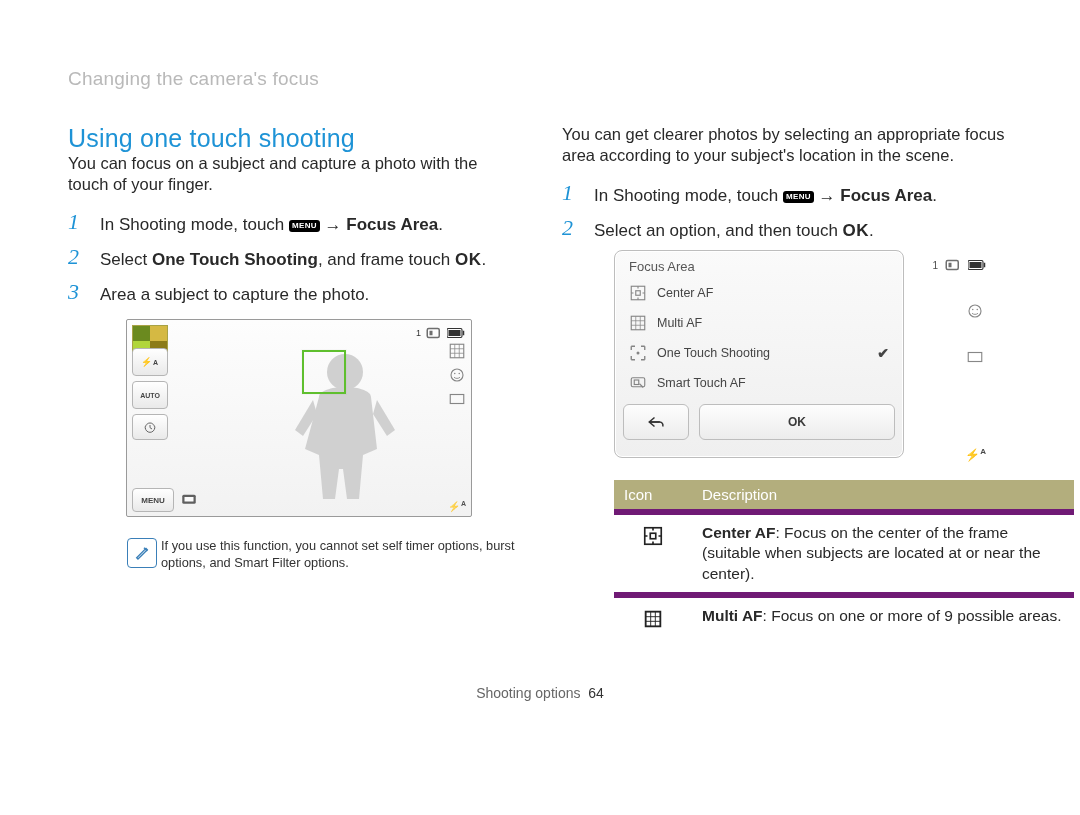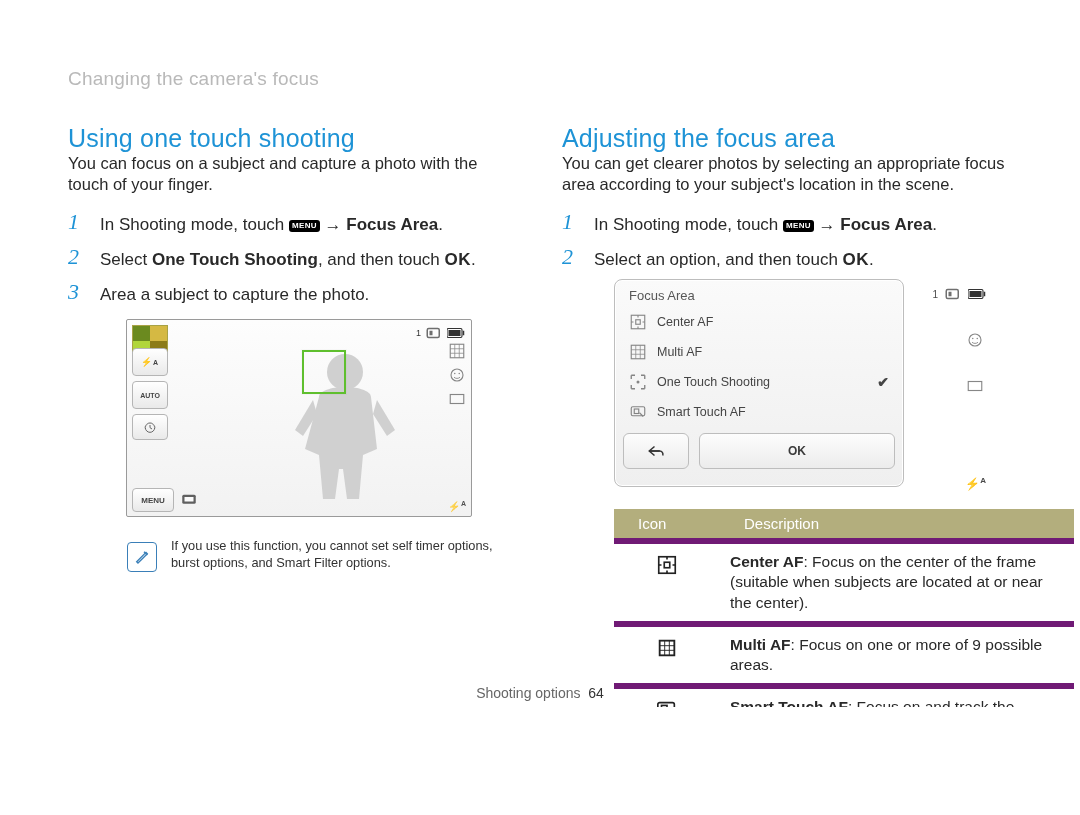--- a/index.html
+++ b/index.html
@@ -26,38 +26,38 @@
   .scr .lcol{position:absolute;left:5px;top:28px;display:flex;flex-direction:column;gap:5px}
   .lbtn{width:34px;height:26px;border:1px solid #b5b5b5;border-radius:4px;background:linear-gradient(#fff,#e9e9e9);display:flex;align-items:center;justify-content:center;font-size:9px;font-weight:700;color:#444}
   .lbtn.tall{height:24px}
   .scr .menurow{position:absolute;left:5px;bottom:4px;display:flex;align-items:center;gap:6px}
   .scr .fa{position:absolute;right:5px;bottom:4px;font-size:10px;font-weight:700;opacity:.8}
   .silh{position:absolute;left:122px;top:22px;width:180px;height:168px}
   .silh svg{width:100%;height:100%}
   .focusbox{position:absolute;left:175px;top:30px;width:40px;height:40px;border:2px solid #5fbf2e;box-shadow:0 0 0 1px rgba(0,0,0,.02)}
   .thumb{position:absolute;left:5px;top:5px;width:34px;height:30px;border:1px solid #a8a245;background:conic-gradient(#d5b943 0 25%,#8c7b18 0 50%,#b1d63b 0 75%,#6b8a1f 0 100%)}
   
-  .note{display:flex;gap:14px;align-items:flex-end;border:1px solid transparent;margin-left:58px}
+  .note{display:flex;gap:4px;align-items:center;border:1px solid transparent;margin-left:58px}
   .note .nicon{width:28px;height:28px;border:1.5px solid #3a7fb8;border-radius:4px;color:#3a7fb8;display:flex;align-items:center;justify-content:center;font-style:italic;font-family:Georgia,serif;font-size:16px;font-weight:700;flex:none}
   .note p{margin:3px 0 0 0;font-size:12.8px;line-height:1.35;color:#323232}
   
   .dlg-wrap{width:372px;height:216px;margin:8px 0 14px 52px;position:relative}
   .dlg{position:absolute;left:0;top:0;width:290px;height:208px;border:1px solid #bdbdbd;border-radius:8px;background:linear-gradient(#fafafa,#efefef);box-sizing:border-box;padding:6px 8px 6px 8px;box-shadow:inset 0 0 0 1px #fff}
   .dlg .title{font-size:13px;color:#575757;margin:2px 0 4px 6px}
   .optrow{display:flex;align-items:center;gap:10px;padding:6px 6px;font-size:12.5px;color:#454545}
   .optrow .chk{margin-left:auto;font-weight:700;font-size:14px}
   .dlg .barbtns{display:flex;gap:10px;margin-top:6px}
   .bbtn{flex:1;height:34px;border:1px solid #bdbdbd;border-radius:6px;background:linear-gradient(#fdfdfd,#ececec);display:flex;align-items:center;justify-content:center;font-weight:700;font-size:12px;color:#3b3b3b}
   .dlg-side{position:absolute;right:0;top:6px;display:flex;flex-direction:column;gap:28px;font-size:10px;color:#4a4a4a;align-items:flex-end}
   .dlg-side .row{display:flex;align-items:center;gap:6px}
   .mini{width:18px;height:18px;opacity:.7;display:inline-flex;align-items:center;justify-content:center}
   .fa-txt{font-weight:700;font-size:12px}
   
   table.desc{border-collapse:collapse;width:460px;margin-left:52px;font-size:15.5px}
-  table.desc th{background:#b3ae7d;color:#fff;text-align:left;font-weight:400;padding:6px 24px;font-size:15px}
+  table.desc th{background:#b3ae7d;color:#fff;text-align:left;font-weight:400;padding:6px 10px;font-size:15px}
   table.desc th:first-child{width:58px}
   table.desc td{padding:8px 10px;vertical-align:top;border-top:6px solid #701a75;line-height:1.3}
   table.desc td.ic{text-align:center;width:58px;padding-top:10px}
   .ic svg{width:22px;height:22px}
   .footer{position:absolute;left:0;right:0;bottom:6px;text-align:center;font-size:14px;color:#666}
   .footer .pg{color:#333}
 </style>
 </head>
 <body>
 
@@ -74,21 +74,21 @@
         <li>
           <span>
             <span>In Shooting mode, touch </span>
             <span class="menu-chip">MENU</span>
             <span class="arrow"> → </span>
             <span class="bold">Focus Area</span><span>.</span>
           </span>
         </li>
         <li>
           <span>
-            <span>Select </span><span class="bold">One Touch Shooting</span><span>, and then touch </span><span class="ok-icon">OK</span><span>.</span>
+            <span>Select </span><span class="bold">One Touch Shooting</span><span>, and frame touch </span><span class="ok-icon">OK</span><span>.</span>
           </span>
         </li>
         <li>
           <span>Area a subject to capture the photo.</span>
         </li>
       </ol>
 
       <div class="scr">
         <div class="thumb"></div>
         <div class="top">
@@ -170,21 +170,20 @@
             <svg width="16" height="16" viewBox="0 0 24 24">
               <path d="M4 19l14-14 2 2L6 21z" fill="none" stroke="#3a7fb8" stroke-width="2"></path>
               <path d="M15 4l5 5" stroke="#3a7fb8" stroke-width="2"></path>
             </svg>
           </div>
         <p>If you use this function, you cannot set self timer options, burst options, and Smart Filter options.</p>
       </div>
     </div>
 
     <div class="col">
-      <h2 class="sect">Adjusting the focus area</h2>
       <p class="lead">You can get clearer photos by selecting an appropriate focus area according to your subject's location in the scene.</p>
 
       <ol class="steps">
         <li>
           <span>
             <span>In Shooting mode, touch </span>
             <span class="menu-chip">MENU</span>
             <span class="arrow"> → </span>
             <span class="bold">Focus Area</span><span>.</span>
           </span>
@@ -311,28 +310,20 @@
                     <rect x="5" y="10" width="4" height="4"></rect>
                     <rect x="10" y="10" width="4" height="4"></rect>
                     <rect x="15" y="10" width="4" height="4"></rect>
                     <rect x="5" y="15" width="4" height="4"></rect>
                     <rect x="10" y="15" width="4" height="4"></rect>
                     <rect x="15" y="15" width="4" height="4"></rect>
                   </g>
                 </svg></td>
             <td><span class="bold">Multi AF</span><span>: Focus on one or more of 9 possible areas.</span></td>
           </tr>
-          <tr>
-            <td class="ic"><svg viewBox="0 0 24 24">
-                  <rect x="2" y="4" width="18" height="13" rx="2" fill="none" stroke="#222" stroke-width="1.8"></rect>
-                  <rect x="6" y="7" width="6" height="6" fill="none" stroke="#222" stroke-width="1.8"></rect>
-                  <path d="M14 14l6 6" stroke="#222" stroke-width="2"></path>
-                </svg></td>
-            <td><span class="bold">Smart Touch AF</span><span>: Focus on and track the subject that you touch on the screen. p. 63</span></td>
-          </tr>
         </tbody>
       </table>
     </div>
   </div>
 
   <div class="footer">
     <span>Shooting options</span>&nbsp;&nbsp;<span class="pg">64</span>
   </div>
 </div>
 

